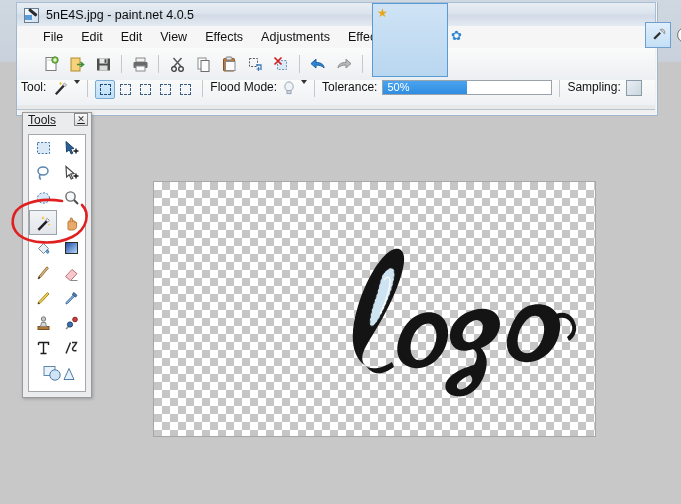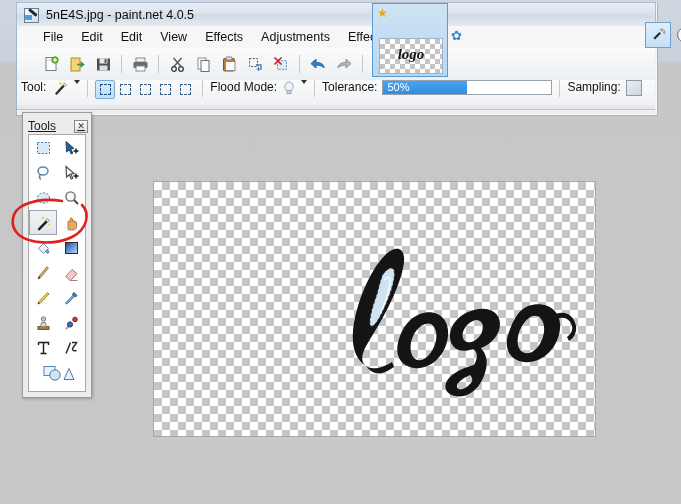--- a/index.html
+++ b/index.html
@@ -95,21 +95,21 @@
   
   .rbtn{position:absolute;top:22px;width:26px;height:26px;border:1px solid #6f9fcc;
     background:linear-gradient(180deg,#dfeefb,#c4e0f6);box-sizing:border-box;
     display:flex;align-items:center;justify-content:center;}
   .rbtn.plain{border-color:transparent;background:transparent;}
 
   
   .toolspanel{position:absolute;left:22px;top:112px;width:70px;height:286px;
     background:#ebecee;border:1px solid #9a9a9a;box-sizing:border-box;
     box-shadow:1px 1px 3px rgba(0,0,0,.22);}
-  .toolspanel .hdr{height:20px;display:flex;align-items:flex-end;padding:0 3px 0 5px;
+  .toolspanel .hdr{height:20px;display:flex;align-items:flex-start;padding:0 3px 0 5px;
     font-size:12px;color:#1a1a1a;text-decoration:underline;}
   .toolspanel .hdr .close{margin-left:auto;width:14px;height:13px;border:1px solid #8a8a8a;
     background:linear-gradient(180deg,#fdfdfd,#dcdcdc);display:flex;align-items:center;
     justify-content:center;font-size:9px;line-height:9px;color:#333;box-sizing:border-box;}
   .toolgrid{position:absolute;left:5px;top:21px;width:58px;height:258px;background:#fff;
     border:1px solid #a8a8a8;box-sizing:border-box;
     display:grid;grid-template-columns:28px 28px;grid-auto-rows:25px;align-content:start;}
   .tool{display:flex;align-items:center;justify-content:center;position:relative;box-sizing:border-box;}
   .tool.active{background:linear-gradient(180deg,#f2f4f6,#e2e6ea);border:1px solid #9aa3ac;}
   .tool svg{display:block;}
@@ -296,23 +296,20 @@
 
     <span class="osep"></span>
     <span class="lbl">Sampling:</span>
     <span class="samp-box"></span>
   </div>
 
   <div class="winbottom"></div>
 
   <div class="thumbtab">
     <span class="star">★</span>
-    <span class="thumb">
-      <span class="tl">logo</span>
-    </span>
   </div>
   <div class="tab-badge">✿</div>
 
   <div class="rbtn" style="left:645px;">
     <svg width="17" height="17" viewBox="0 0 17 17">
         <path d="M5 12.5L11 6.5l-1.6-1.6-6 6z" fill="#2e2e2e"></path>
         <path d="M10.2 2.5a3.2 3.2 0 014.3 4.3l-1.8-1.8z" fill="#dcdcdc" stroke="#8e8e8e"></path>
       </svg>
   </div>
   <div class="rbtn plain" style="left:672px;">

